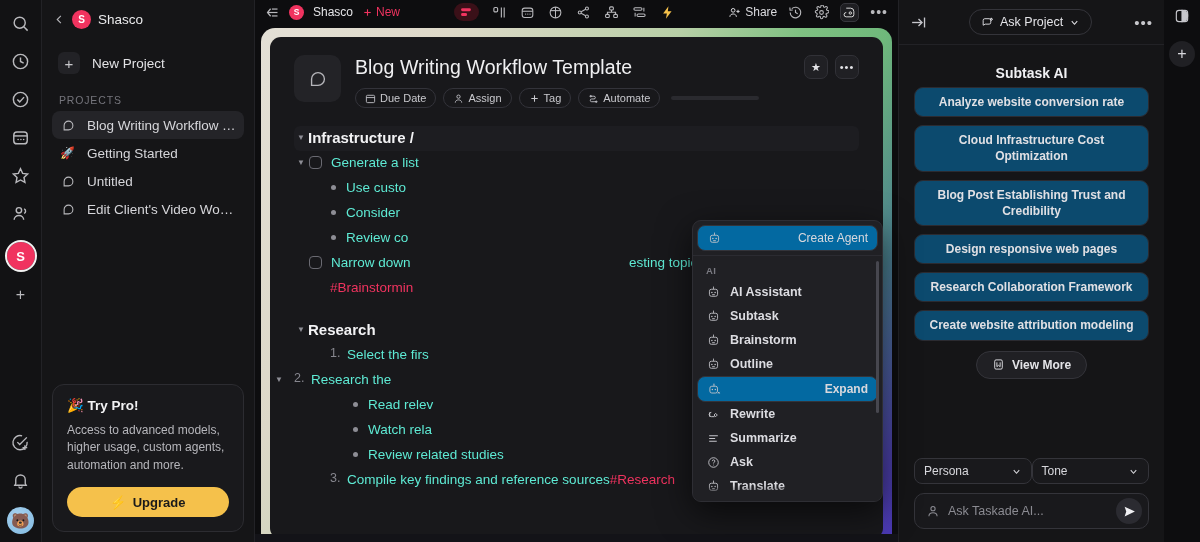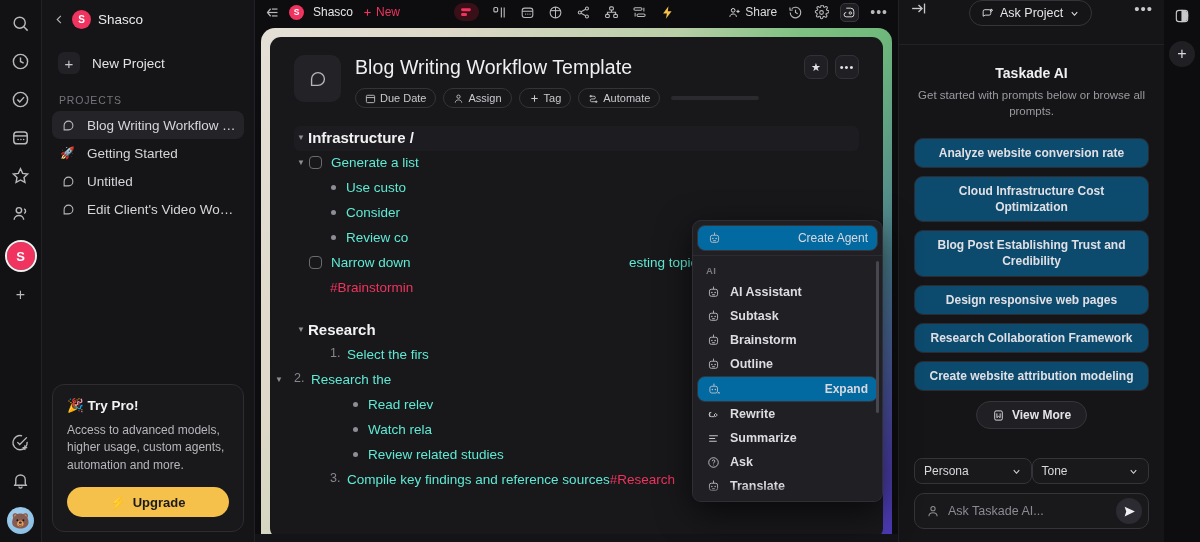--- a/index.html
+++ b/index.html
@@ -177,21 +177,21 @@
   .dd-thumb { position:absolute; right:3px; top:5px; width:3px; height:152px; border-radius:2px; background:#47474f;}
   .dd-fade { position:absolute; left:0; right:0; bottom:0; height:16px;
     background:linear-gradient(transparent,#202024 85%); pointer-events:none;}
 
   
   .aipanel {
     width: 266px; flex:0 0 266px; background:#151517; display:flex; flex-direction:column;
     border-left:1px solid #222226; position:relative; z-index:5;
   }
   .ai-top {
-    height:45px; flex:0 0 45px; display:flex; gap:16px; padding:0 11px;
+    height:45px; flex:0 0 45px; display:flex; align-items:center; gap:16px; padding:0 11px;
     border-bottom:1px solid #222226;
   }
   .ai-collapse { color:#c7c7cc; display:flex; cursor:pointer; }
   .ask-proj {
     display:flex;align-items:center;gap:6px;height:26px;padding:0 11px;
     border:1px solid #34343a;border-radius:14px;color:#e4e4e8;font-size:12.5px;
     margin: 0 auto; cursor:pointer;
   }
   .ai-dots { color:#c7c7cc; font-size:15px; cursor:pointer; letter-spacing:1px; }
   .ai-body { flex:1 1 auto; padding: 20px 15px 0 15px; overflow:hidden;}
@@ -774,22 +774,21 @@
           </svg>
         <span>Ask Project</span>
         <svg width="11" height="11" viewBox="0 0 24 24" fill="none" stroke="currentColor" stroke-width="2.2">
             <polyline points="6,9 12,16 18,9"></polyline>
           </svg>
       </span>
       <span class="ai-dots">•••</span>
     </div>
 
     <div class="ai-body">
-      <div class="ai-title">Taskade AI</div>
-      <div class="ai-sub">Get started with prompts below or browse all prompts.</div>
+      <div class="ai-title">Subtask AI</div>
 
       <div class="prompt">Analyze website conversion rate</div>
       <div class="prompt">Cloud Infrastructure Cost Optimization</div>
       <div class="prompt">Blog Post Establishing Trust and Credibility</div>
       <div class="prompt">Design responsive web pages</div>
       <div class="prompt">Research Collaboration Framework</div>
       <div class="prompt">Create website attribution modeling</div>
 
       <div class="viewmore">
         <svg width="13" height="13" viewBox="0 0 24 24" fill="none" stroke="currentColor" stroke-width="1.7">

